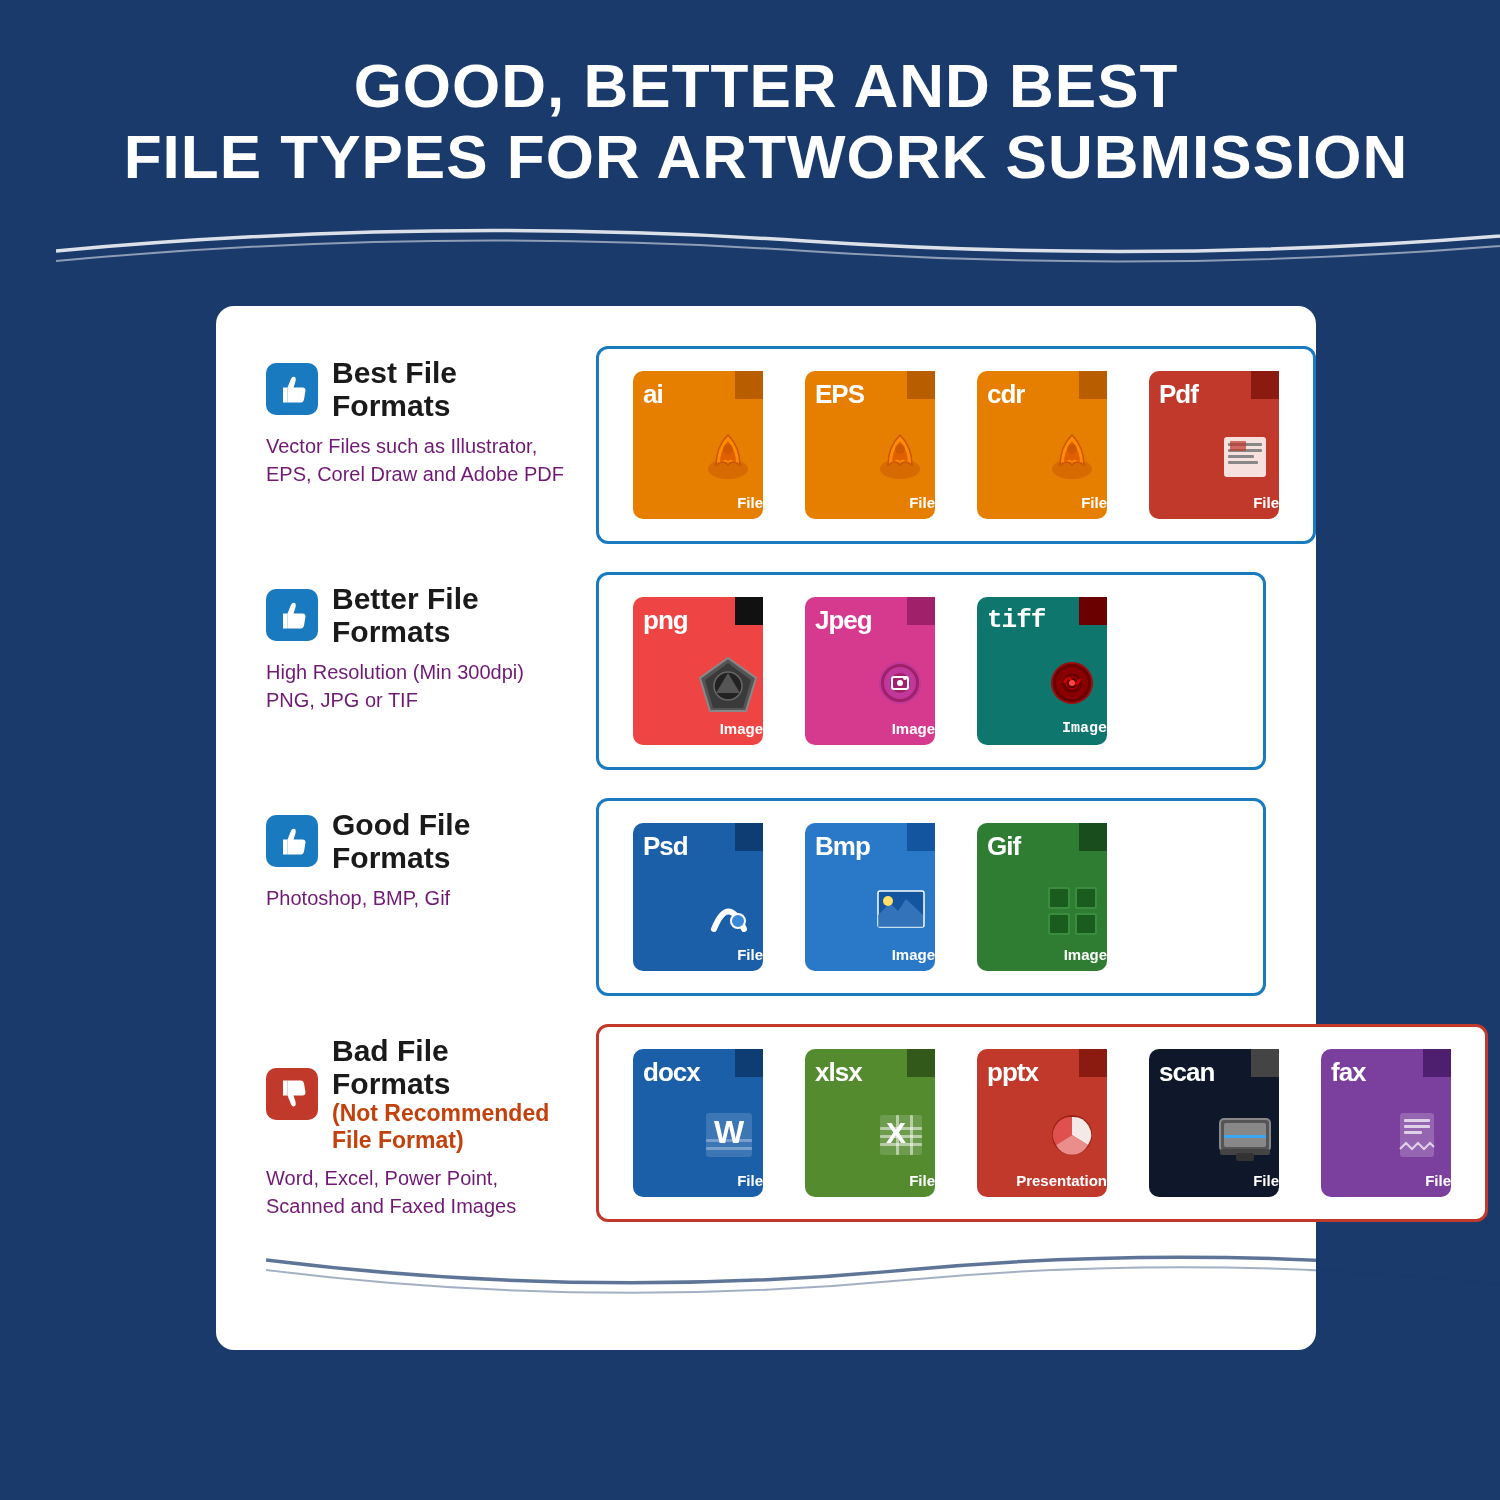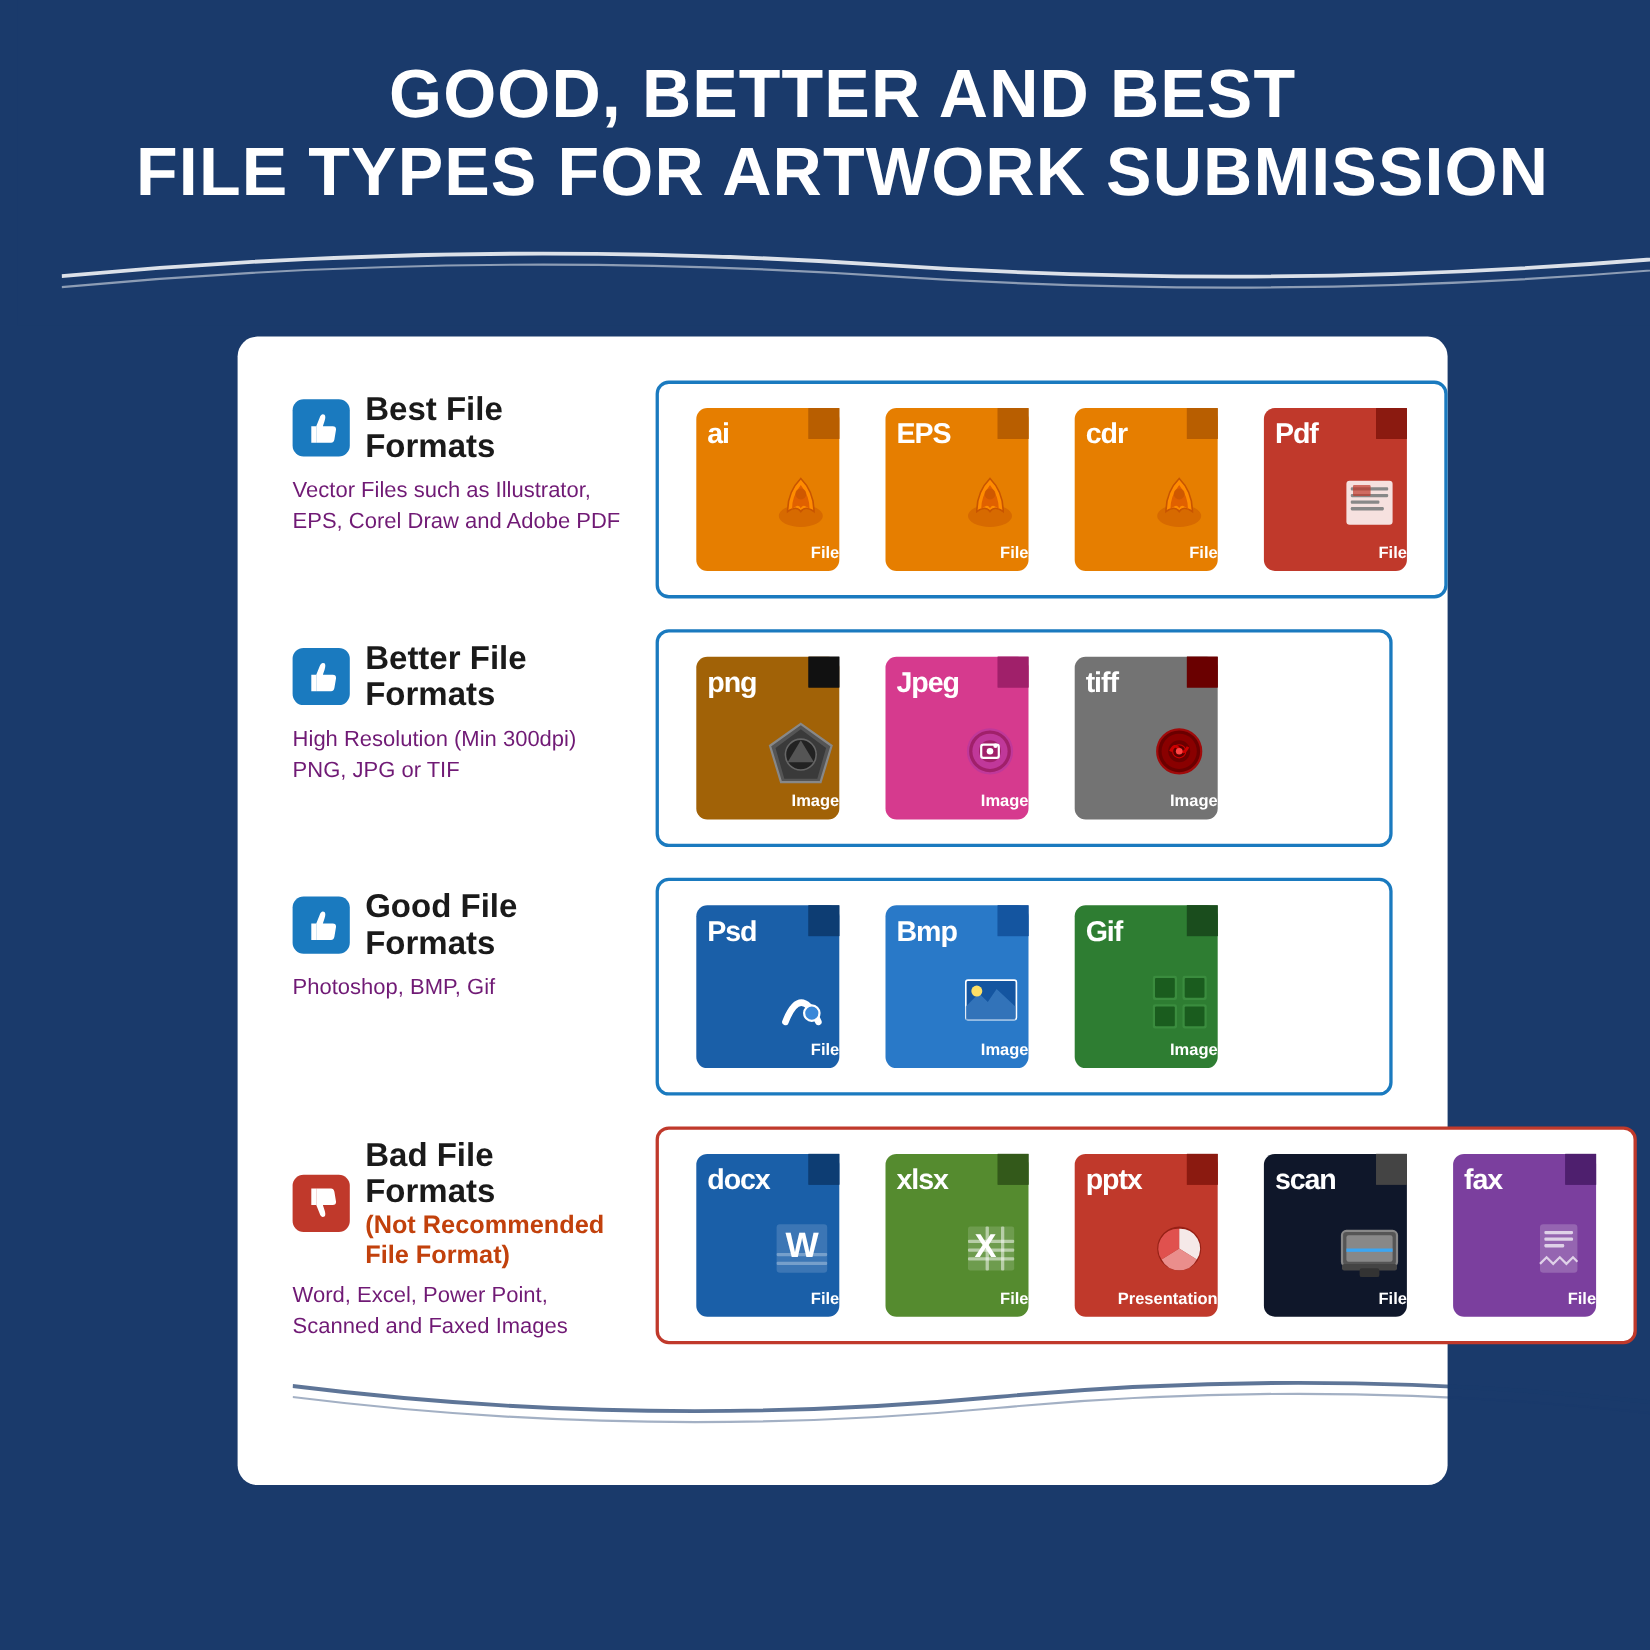--- a/index.html
+++ b/index.html
@@ -176,29 +176,29 @@
 
     
     .file-orange { background: #e67e00; }
     .file-orange::before { border-color: transparent #b85e00 #b85e00 transparent; }
 
     
     .file-red { background: #c0392b; }
     .file-red::before { border-color: transparent #8b1a10 #8b1a10 transparent; }
 
     
-    .file-dark { background: #a16207; }
+    .file-dark { background: #ef4444; }
     .file-dark::before { border-color: transparent #111 #111 transparent; }
 
     
     .file-pink { background: #d63a8e; }
     .file-pink::before { border-color: transparent #a0206a #a0206a transparent; }
 
     
-    .file-darkred { background: #737373; }
+    .file-darkred { background: #0f766e; font-family: Liberation Mono, monospace; }
     .file-darkred::before { border-color: transparent #6a0000 #6a0000 transparent; }
 
     
     .file-blue { background: #1a5fa8; }
     .file-blue::before { border-color: transparent #0d3d73 #0d3d73 transparent; }
 
     
     .file-lightblue { background: #2979c8; }
     .file-lightblue::before { border-color: transparent #1455a0 #1455a0 transparent; }
 

